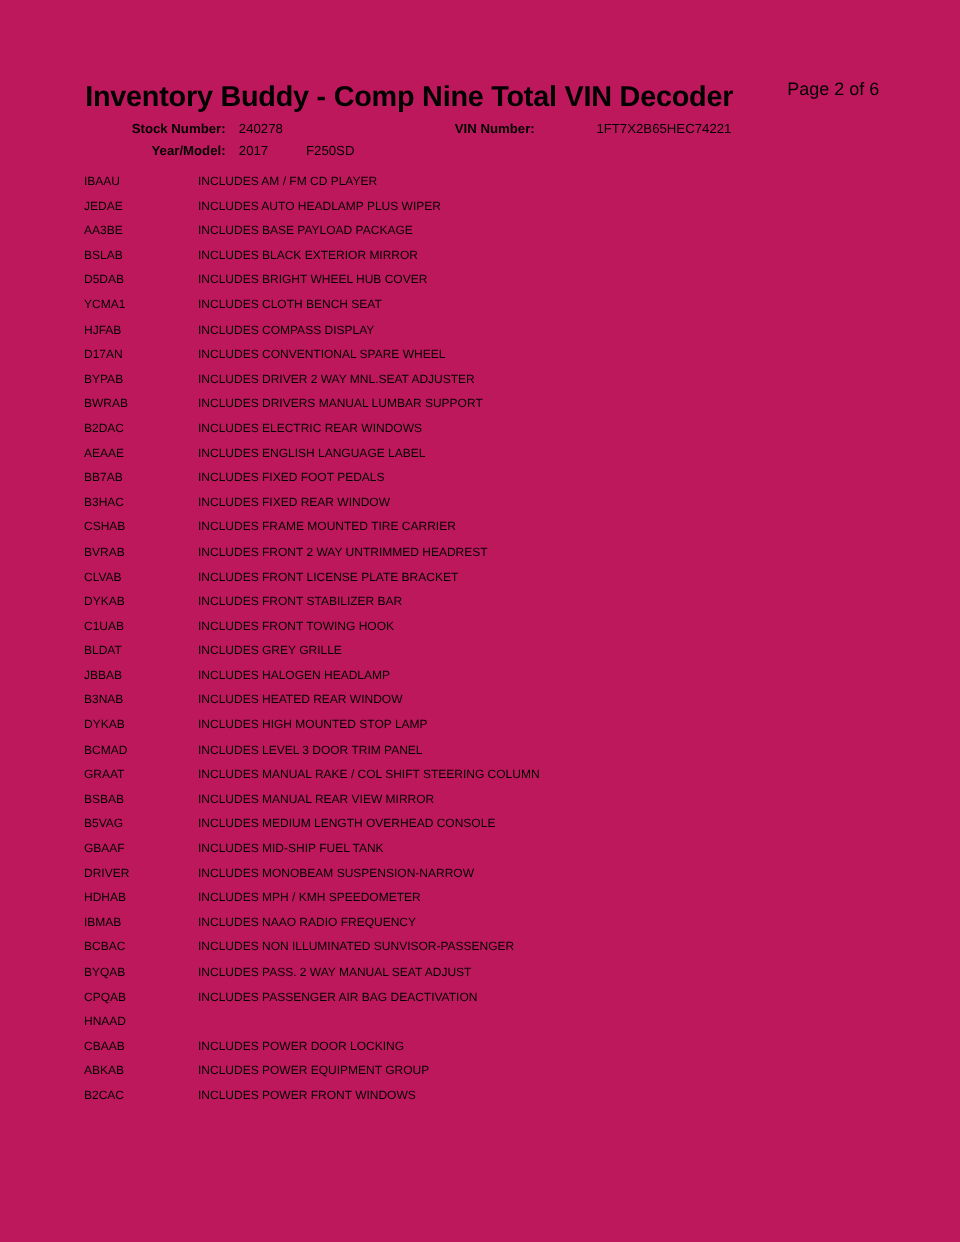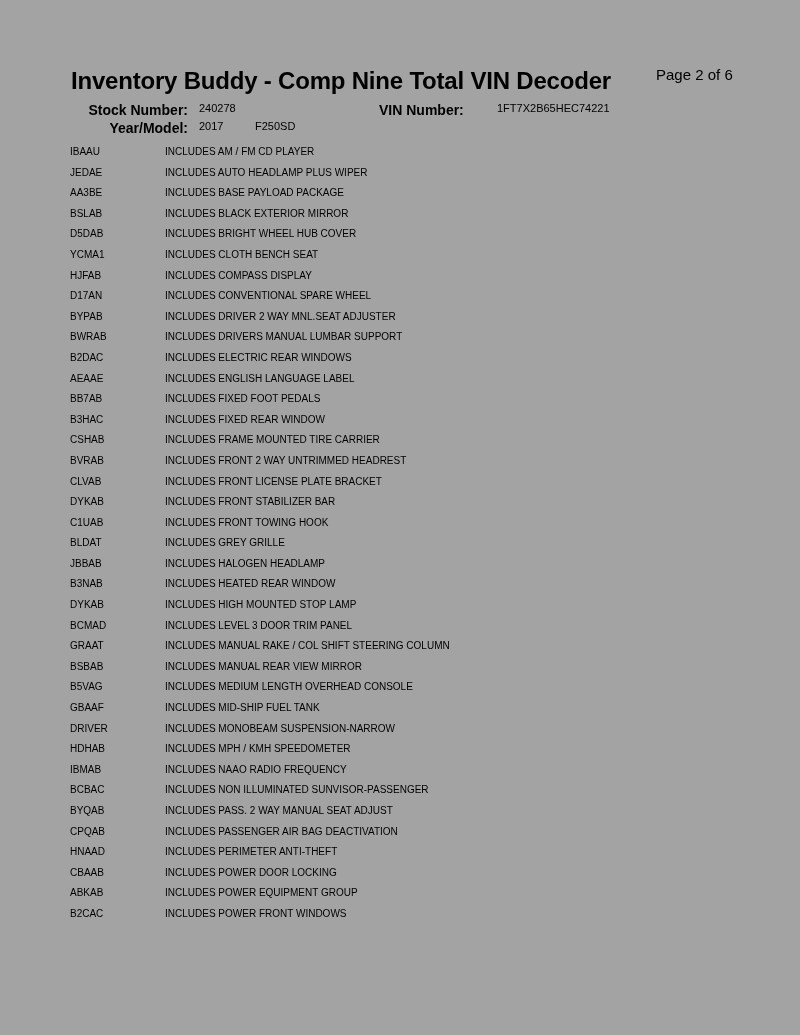--- a/index.html
+++ b/index.html
@@ -9,41 +9,41 @@
     height: 1035px;
     position: relative;
     overflow: hidden;
     font-family: "Liberation Sans", sans-serif;
     color: #000000;
     -webkit-font-smoothing: antialiased;
   }
   .page {
     position: absolute;
     inset: 0;
-    background: #a3a3a3;
+    background: #be185d;
   }
   .title {
     position: absolute;
     left: 71px;
     top: 67px;
     font-size: 24px;
     font-weight: bold;
     letter-spacing: -0.2px;
     white-space: nowrap;
   }
   .page-num {
     position: absolute;
     left: 656px;
     top: 66px;
     font-size: 15px;
     white-space: nowrap;
   }
   .info-label {
     position: absolute;
-    font-size: 14px;
+    font-size: 11px;
     font-weight: bold;
     white-space: nowrap;
   }
   .info-value {
     position: absolute;
     font-size: 11px;
     white-space: nowrap;
     text-align: center;
   }
   .lbl-right {
@@ -259,21 +259,20 @@
     <span class="opt-desc">INCLUDES PASS. 2 WAY MANUAL SEAT ADJUST</span>
   </div>
 
   <div class="opt-row">
     <span class="opt-code">CPQAB</span>
     <span class="opt-desc">INCLUDES PASSENGER AIR BAG DEACTIVATION</span>
   </div>
 
   <div class="opt-row">
     <span class="opt-code">HNAAD</span>
-    <span class="opt-desc">INCLUDES PERIMETER ANTI-THEFT</span>
   </div>
 
   <div class="opt-row">
     <span class="opt-code">CBAAB</span>
     <span class="opt-desc">INCLUDES POWER DOOR LOCKING</span>
   </div>
 
   <div class="opt-row">
     <span class="opt-code">ABKAB</span>
     <span class="opt-desc">INCLUDES POWER EQUIPMENT GROUP</span>

